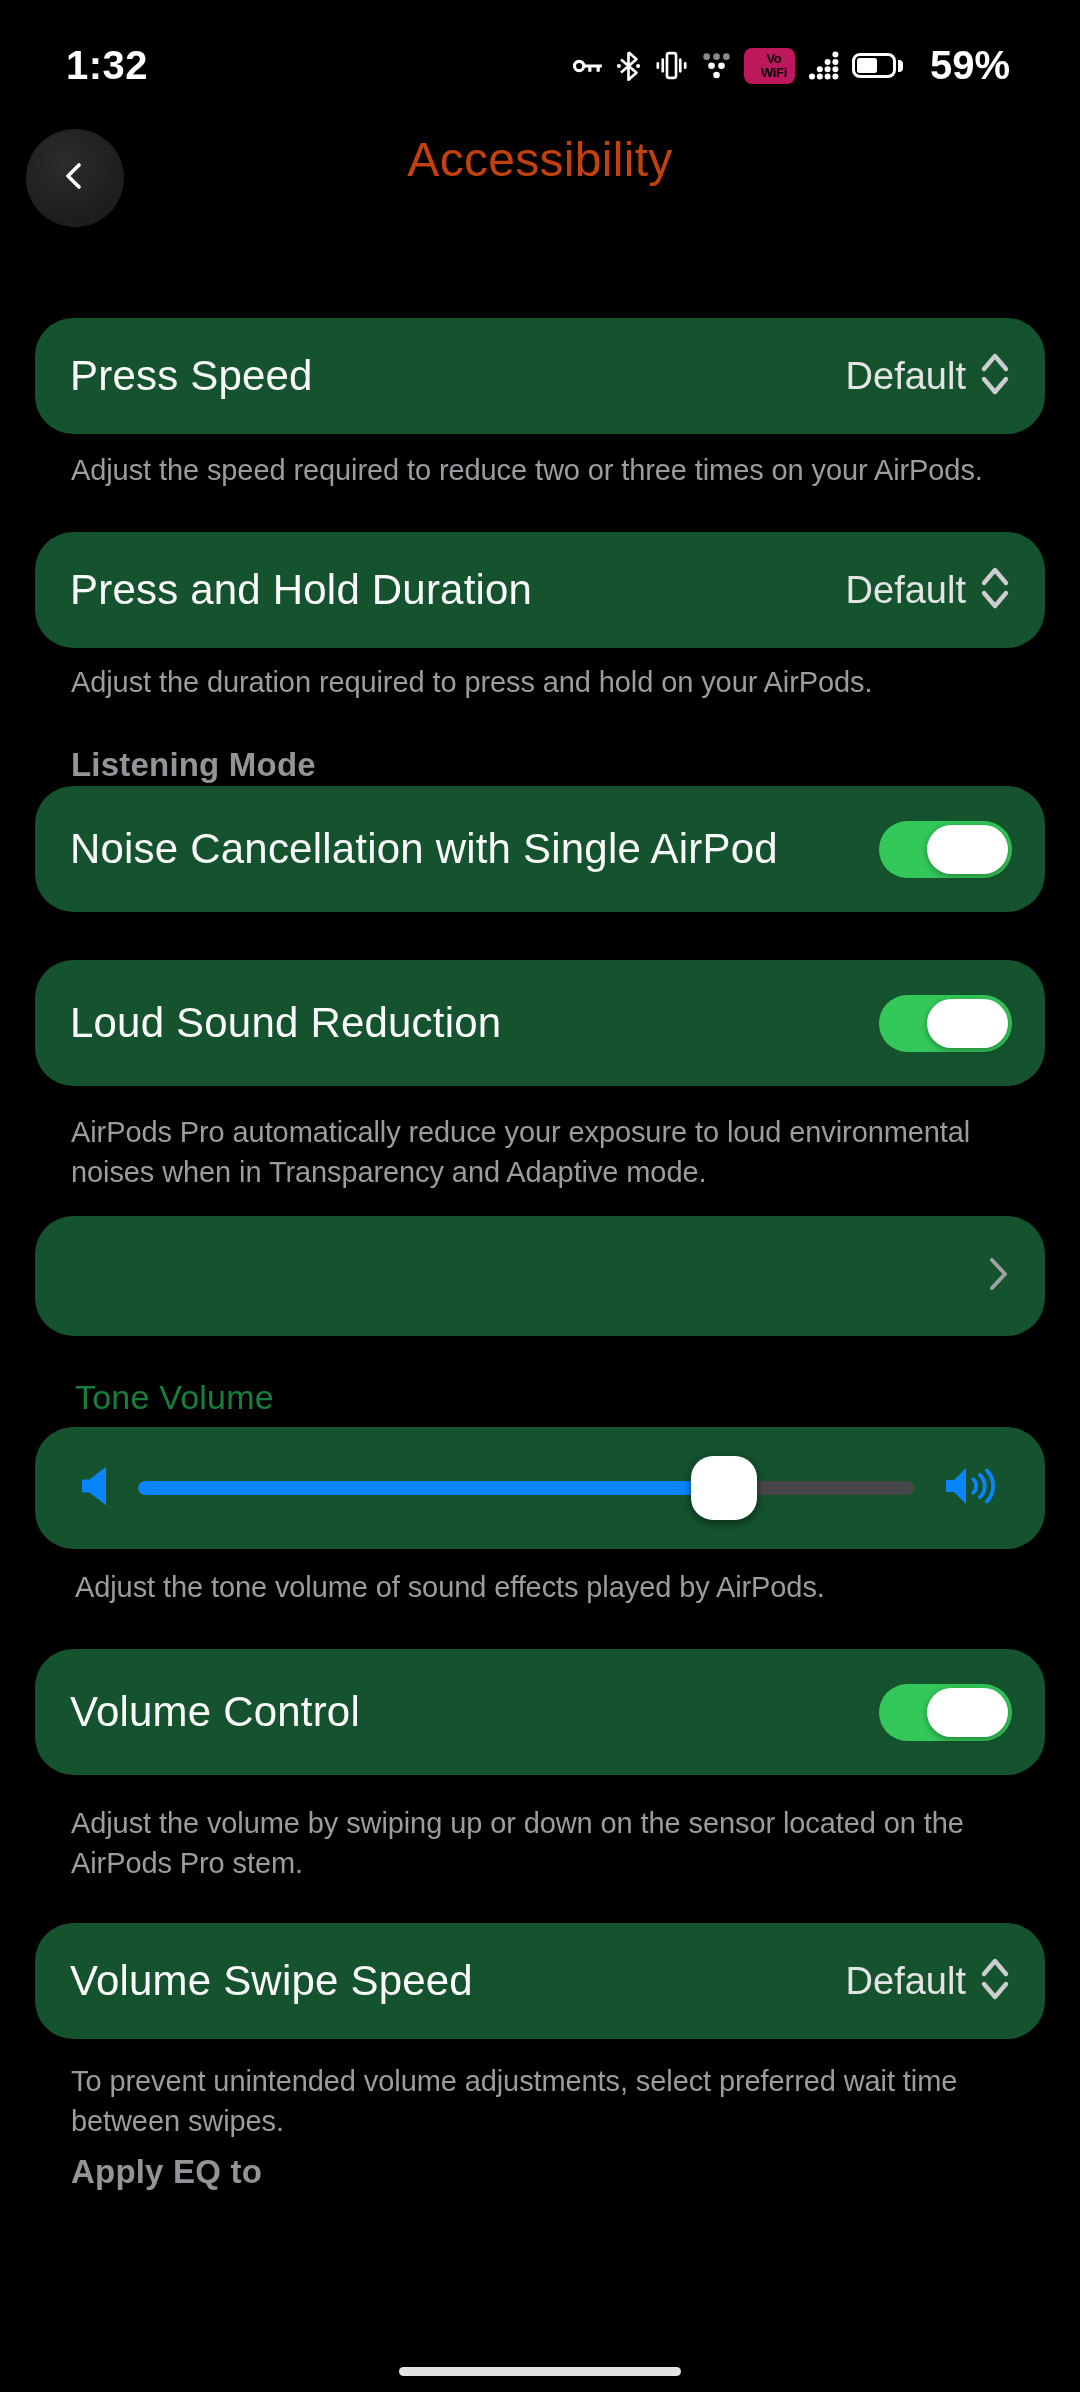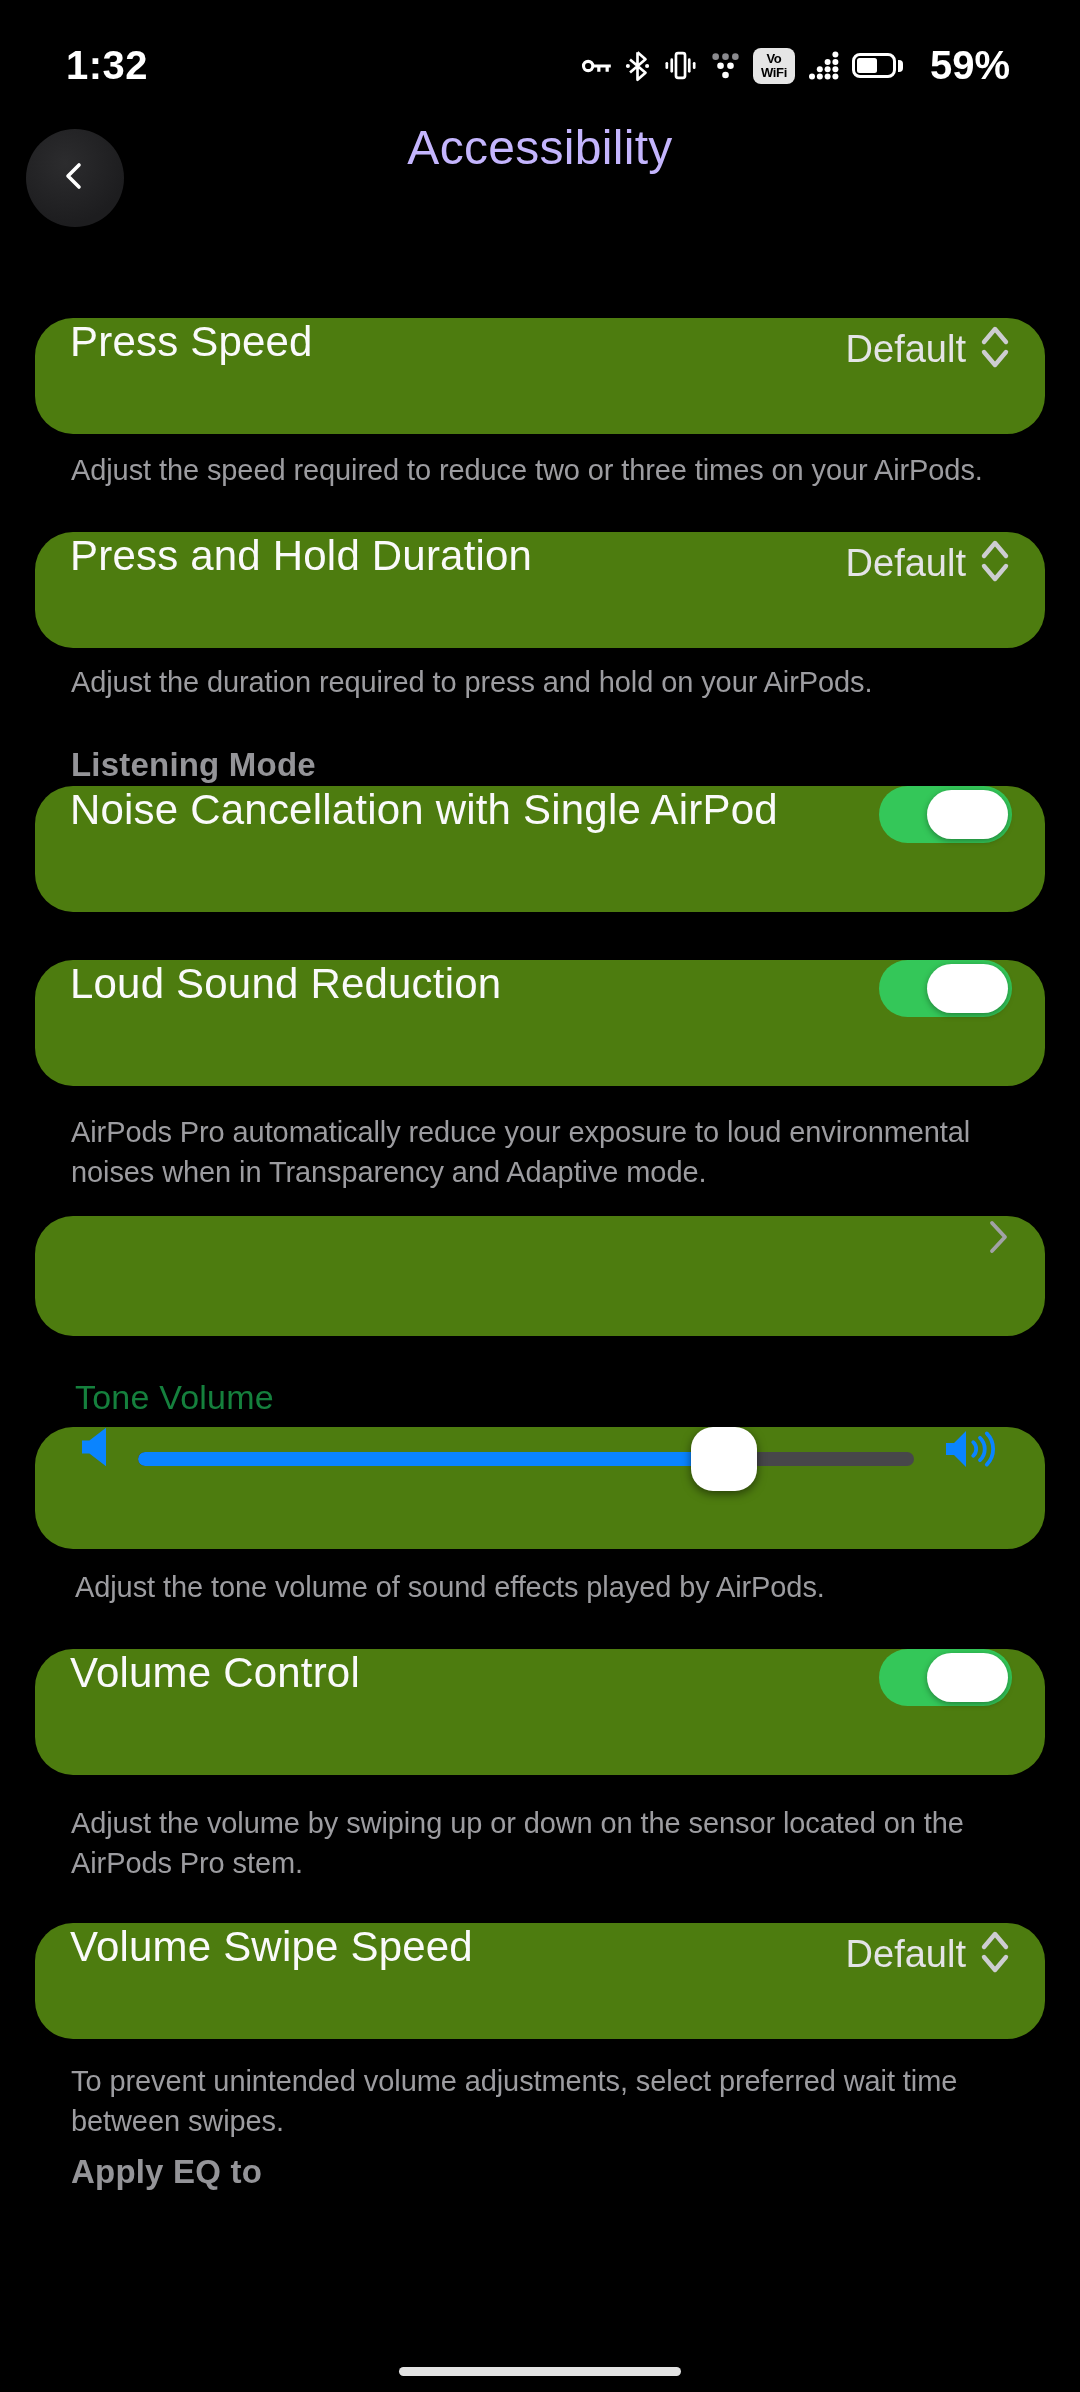--- a/index.html
+++ b/index.html
@@ -7,38 +7,38 @@
     width:1080px;height:2392px;position:relative;overflow:hidden;
     font-family:"Liberation Sans",sans-serif;color:#f5f5f5;
     -webkit-font-smoothing:antialiased;
   }
   
   .statusbar{height:96px;display:flex;align-items:flex-end;justify-content:space-between;
     padding:0 70px 8px 66px;box-sizing:border-box;}
   .sb-time{font-size:40px;font-weight:700;color:#fff;letter-spacing:.5px;}
   .sb-icons{display:flex;align-items:center;gap:13px;}
   .sb-icons svg{display:block;}
-  .vowifi{width:42px;height:36px;background:#e5e5e5;border-radius:8px;color:#000;
+  .vowifi{width:42px;height:36px;background:#be185d;border-radius:8px;color:#000;
     display:flex;flex-direction:column;align-items:center;justify-content:center;
-    font-size:13px;font-weight:700;line-height:1.02;letter-spacing:-.3px;}
+    font-size:13px;font-weight:700;line-height:1.02;letter-spacing:-.3px;padding-left:9px;}
   .battery{width:44px;height:25px;border:3px solid #fff;border-radius:8px;
     padding:2px;box-sizing:border-box;display:flex;}
   .battery-fill{background:#fff;border-radius:2.5px;height:100%;}
   .battery-nub{width:5px;height:12px;background:#fff;border-radius:0 4px 4px 0;margin-left:2px;}
   .sb-batt-text{font-size:40px;font-weight:600;color:#fff;margin-left:14px;}
   
   .header{position:relative;height:150px;}
   .back-btn{position:absolute;left:26px;top:33px;width:98px;height:98px;border-radius:50%;
     background:radial-gradient(circle at 40% 35%,#2c2c2e 0%,#1d1d1f 70%);
     display:flex;align-items:center;justify-content:center;}
-  .page-title{position:absolute;left:0;right:0;top:24px;text-align:center;
-    font-size:48px;font-weight:500;color:#c4b5fd;letter-spacing:.3px;}
+  .page-title{position:absolute;left:0;right:0;top:36px;text-align:center;
+    font-size:48px;font-weight:500;color:#c2410c;letter-spacing:.3px;}
   
   .content{margin:0 35px;}
-  .card{background:#4d7c0f;border-radius:38px;display:flex;align-items:flex-start;
+  .card{background:#14532d;border-radius:38px;display:flex;align-items:center;
     box-sizing:border-box;padding:0 33px 0 35px;}
   .card.h-select{height:116px;}
   .card.h-toggle{height:126px;}
   .card.h-nav{height:120px;}
   .card.h-slider{height:122px;padding:0 45px;}
   .card-label{font-size:42px;color:#fafafa;letter-spacing:.2px;flex:1 1 auto;
     white-space:nowrap;overflow:hidden;}
   .select-value{display:flex;align-items:center;gap:12px;margin-left:auto;}
   .select-text{font-size:38px;color:#e4e4e6;}
   .caption{font-size:29px;line-height:40px;color:#9c9ca0;padding-left:36px;

